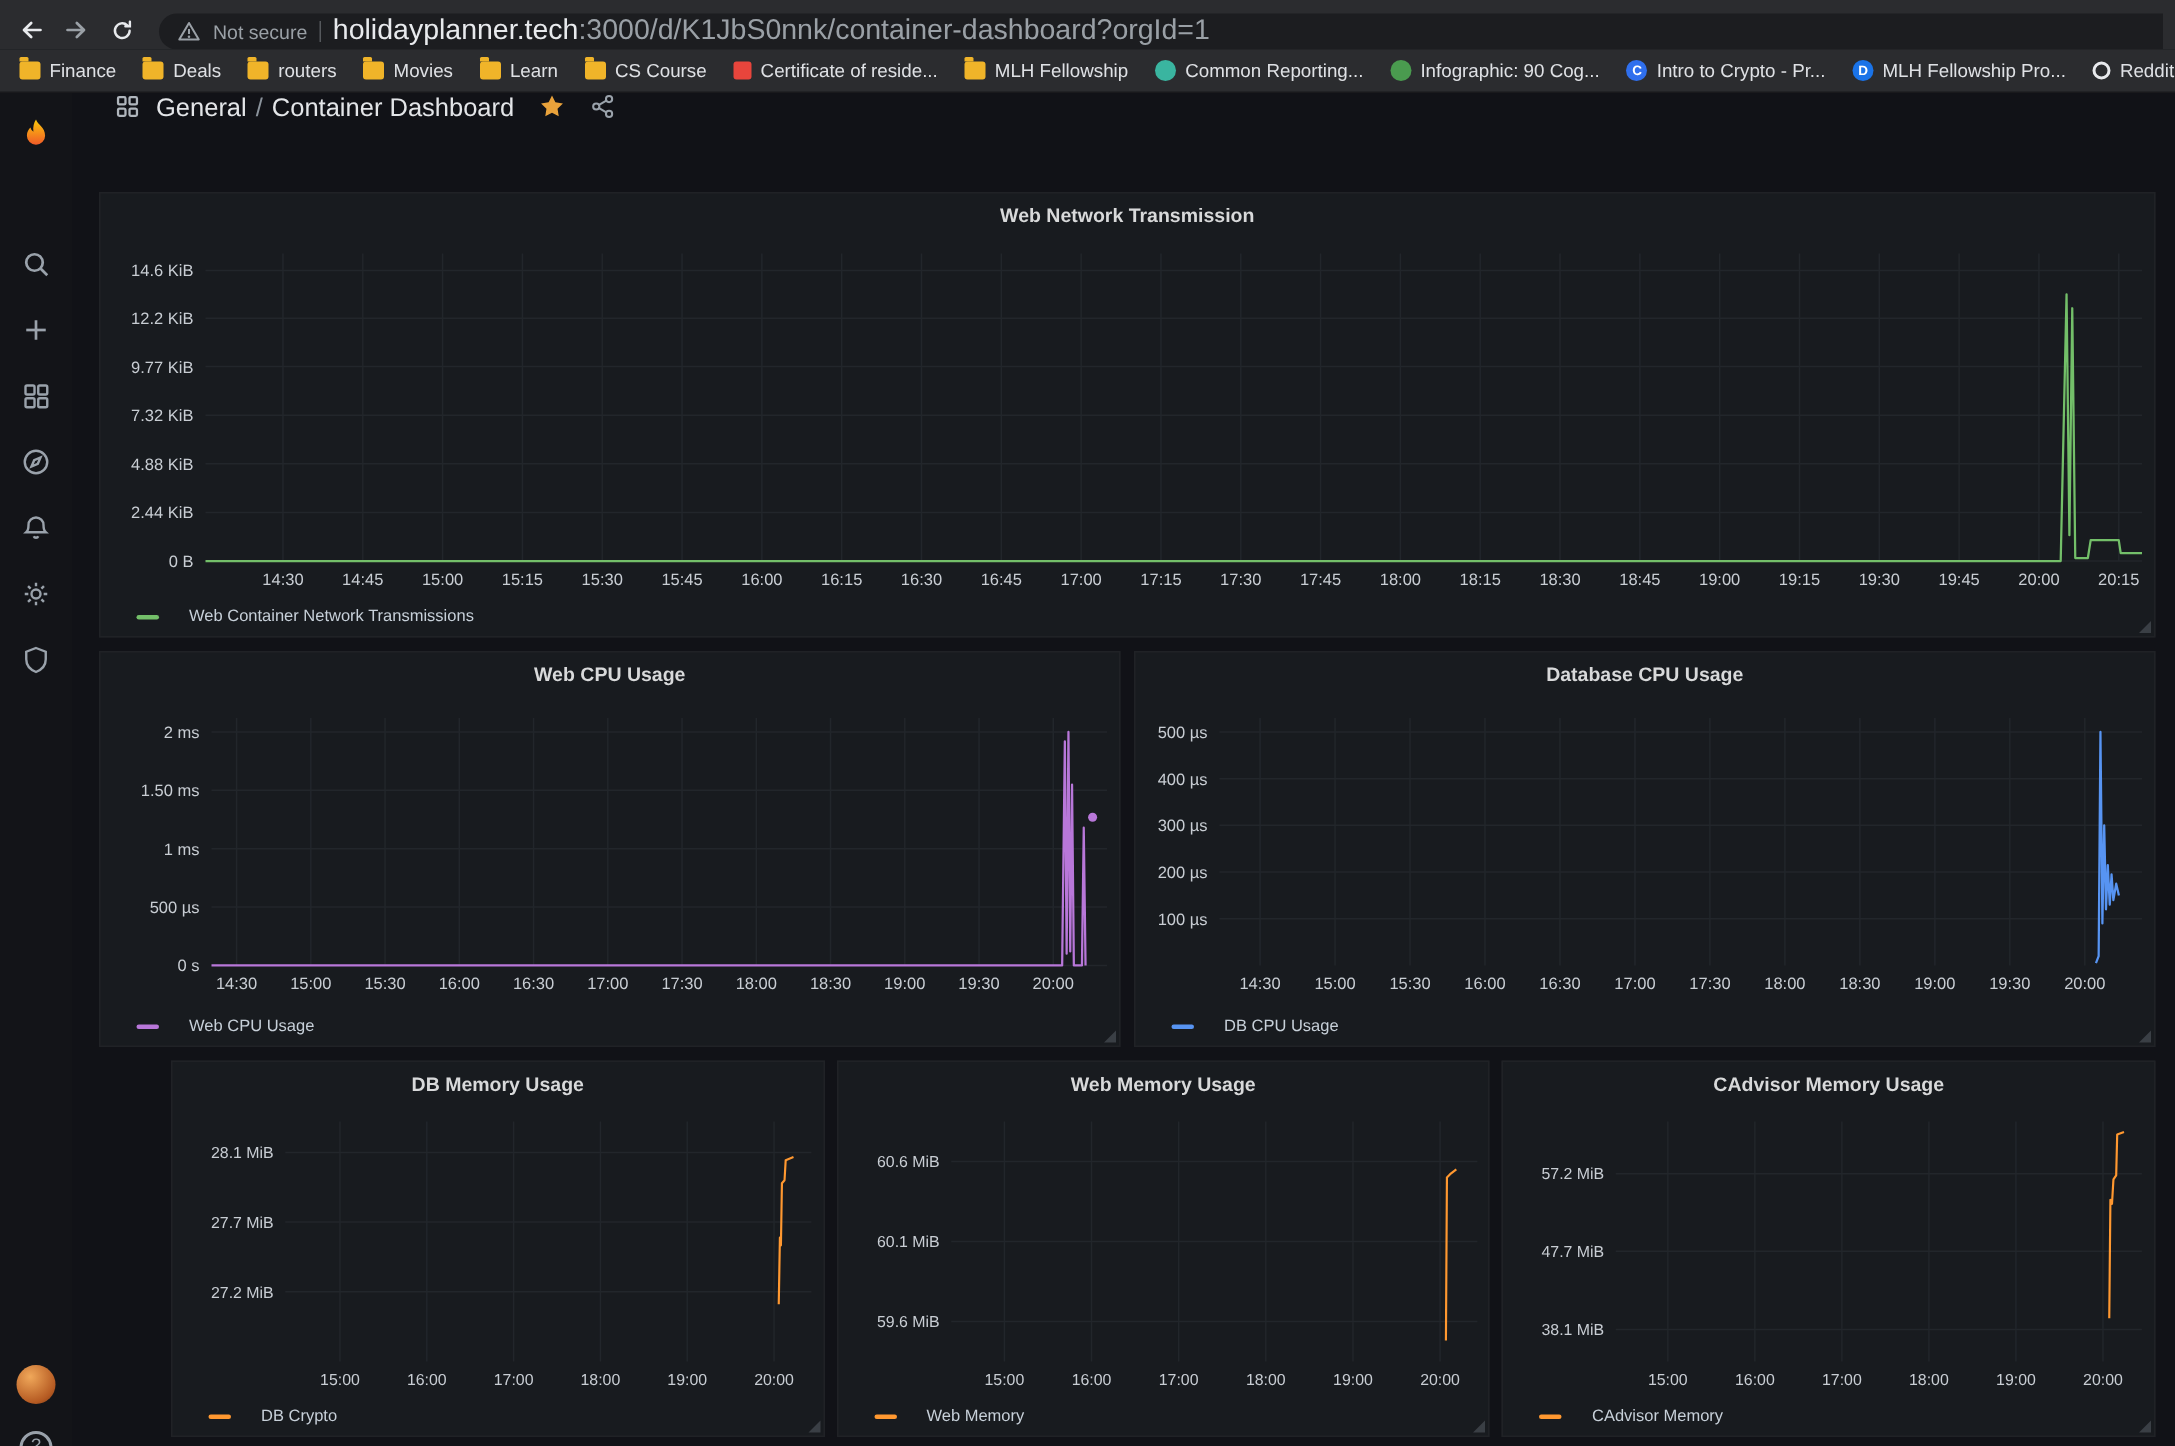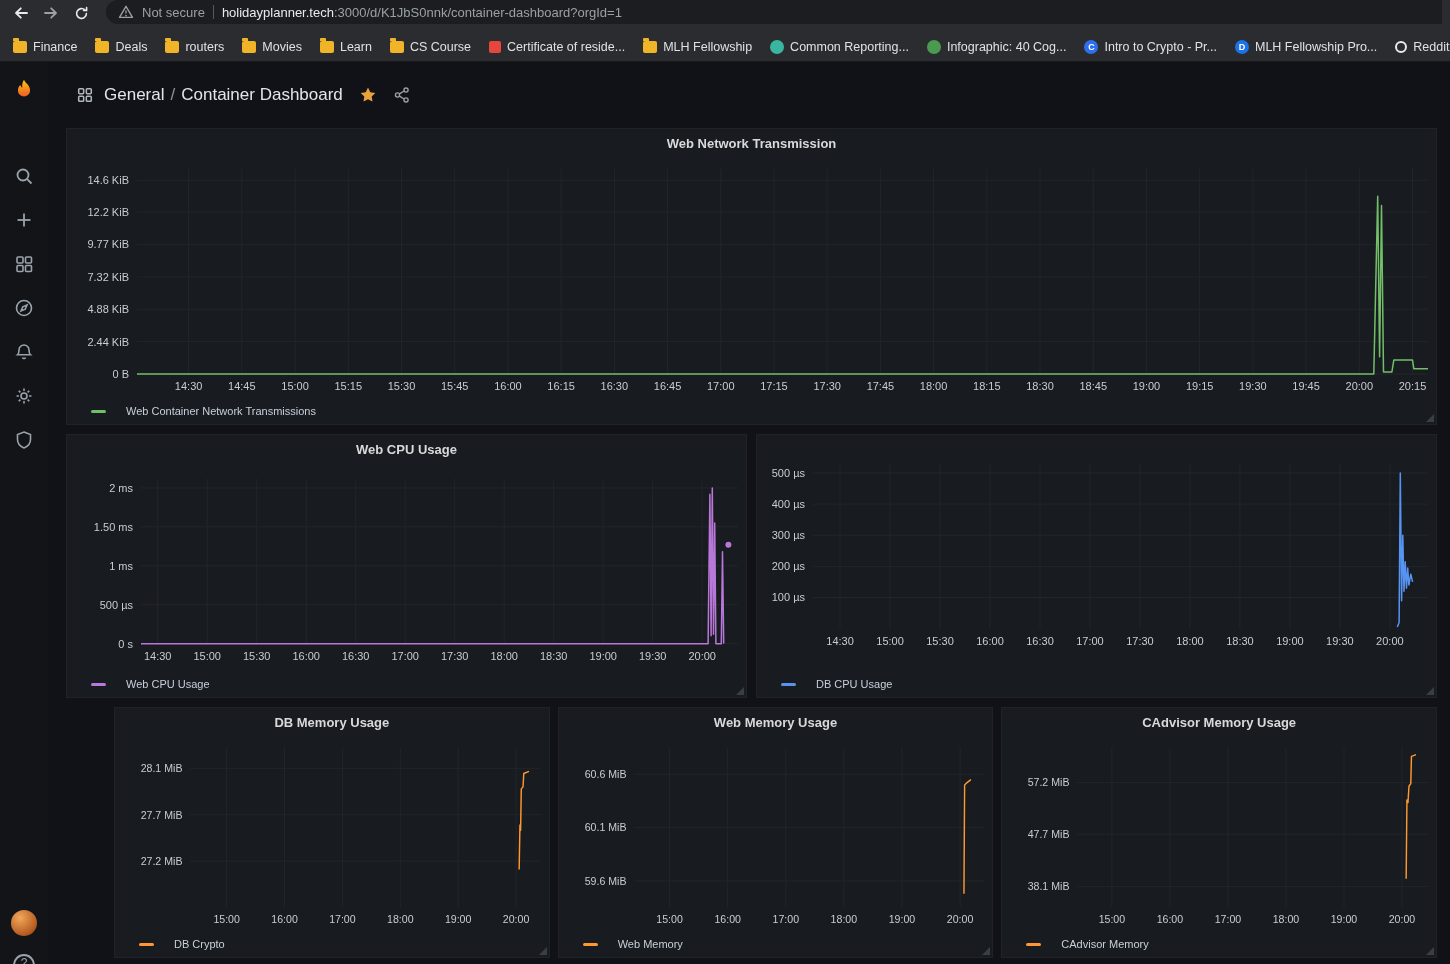--- a/index.html
+++ b/index.html
@@ -1,26 +1,26 @@
 <!DOCTYPE html>
 <html><head>
 <meta charset="utf-8">
 <style>
   * { box-sizing: border-box; }
   html,body { margin:0; padding:0; background:#111217; }
   body { font-family:"Liberation Sans", sans-serif; width:1450px; height:964px; overflow:hidden; }
   .screen { width:1450px; height:964px; display:flex; flex-direction:column; background:#111217; }
 
   
-  .toolbar { height:33px; background:#2b2c2f; display:flex; align-items:flex-start; padding:0 8px; gap:4px; flex:none; }
+  .toolbar { height:33px; background:#2b2c2f; display:flex; align-items:flex-end; padding:0 8px; gap:4px; flex:none; }
   .nav-btn { width:26px; height:26px; border-radius:50%; display:flex; align-items:center; justify-content:center; flex:none; }
   .addr-pill { flex:1; height:24px; margin-left:8px; background:#1c1d20; border-radius:12px 0 0 12px; display:flex; align-items:center; padding:0 12px; gap:8px; overflow:hidden; }
   .addr-sec { color:#9aa0a6; font-size:13px; white-space:nowrap; }
   .addr-div { width:1px; height:14px; background:#55585c; flex:none; }
-  .addr-url { font-size:13px; white-space:nowrap; color:#9aa0a6; }
+  .addr-url { font-size:19px; white-space:nowrap; color:#9aa0a6; }
   .addr-url .host { color:#e8eaed; }
 
   .bookmarks { height:29px; background:#2b2c2f; border-bottom:1px solid #19191c; display:flex; align-items:flex-end; padding:0 4px; overflow:hidden; flex:none; }
   .bookmark { display:flex; align-items:center; gap:6px; padding:0 9px; height:100%; white-space:nowrap; cursor:pointer; }
   .bm-label { color:#dfe1e5; font-size:12.5px; }
   .bm-icon { width:14px; height:12px; border-radius:2px; position:relative; flex:none; display:flex; align-items:center; justify-content:center; color:#fff; font-size:9px; font-weight:bold; }
   .bm-icon.folder::before { content:''; position:absolute; top:-3px; left:0; width:6px; height:3px; background:inherit; border-radius:1px 1px 0 0; }
   .bm-icon.circle { width:14px; height:14px; border-radius:50%; }
   .bm-icon.badge { width:12px; height:12px; border-radius:2px; }
   .bm-icon.ring { width:12px; height:12px; border-radius:50%; background:transparent !important; border:2px solid #e8eaed; }
@@ -30,21 +30,21 @@
   .sidebar { width:48px; flex:none; background:#131418; position:relative; }
   .side-logo { width:48px; height:30px; margin-top:14px; display:flex; align-items:center; justify-content:center; cursor:pointer; }
   .side-icons { margin-top:48px; }
   .side-item { width:48px; height:44px; display:flex; align-items:center; justify-content:center; cursor:pointer; }
   .side-item svg { stroke:#9aa2ab; }
   .side-avatar { position:absolute; bottom:28px; left:11px; width:26px; height:26px; border-radius:50%;
       background:radial-gradient(circle at 35% 30%, #f0a85a, #b55a22 70%, #6e3414); cursor:pointer; }
   .side-help { position:absolute; bottom:-12px; left:13px; width:22px; height:22px; border-radius:50%; border:2px solid #9aa2ab; color:#9aa2ab; font-size:12px; display:flex; align-items:flex-start; justify-content:center; cursor:pointer; }
 
   .main { flex:1; display:flex; flex-direction:column; min-width:0; }
-  .navbar { height:66px; flex:none; display:flex; align-items:center; padding-left:28px; gap:10px; }
+  .navbar { height:66px; flex:none; display:flex; align-items:flex-start; padding-left:28px; gap:10px; }
   .crumb-icon { display:flex; align-items:center; }
   .crumb { font-size:17px; font-weight:500; color:#e3e5e8; }
   .crumb .sep { color:#8b939c; margin:0 6px; font-weight:400; }
   .nav-action { display:flex; align-items:center; margin-left:6px; cursor:pointer; }
 
   .dash { flex:1; padding:0 13px 6px 18px; display:flex; flex-direction:column; gap:9px; min-height:0; }
   .row { display:grid; gap:9px; }
   .row1 { grid-template-columns:1fr; height:297px; }
   .row2 { grid-template-columns:1fr 1fr; height:313px; }
   .row3 { grid-template-columns:1fr 1fr 1fr; gap:8px; height:258px;padding-left:48px; }
@@ -126,21 +126,21 @@
       <div class="bookmark">
         <span class="bm-icon folder" style="background: rgb(240, 180, 41);"></span>
         <span class="bm-label">MLH Fellowship</span>
       </div>
       <div class="bookmark">
         <span class="bm-icon circle" style="background: rgb(58, 181, 160);"></span>
         <span class="bm-label">Common Reporting...</span>
       </div>
       <div class="bookmark">
         <span class="bm-icon circle" style="background: rgb(74, 155, 79);"></span>
-        <span class="bm-label">Infographic: 40 Cog...</span>
+        <span class="bm-label">Infographic: 90 Cog...</span>
       </div>
       <div class="bookmark">
         <span class="bm-icon circle" style="background: rgb(47, 111, 237);">C</span>
         <span class="bm-label">Intro to Crypto - Pr...</span>
       </div>
       <div class="bookmark">
         <span class="bm-icon circle" style="background: rgb(26, 115, 232);">D</span>
         <span class="bm-label">MLH Fellowship Pro...</span>
       </div>
       <div class="bookmark">
@@ -360,20 +360,21 @@
                 <polyline points="74.0,175.0 641.1,175.0 642.9,25.6 644.1,167.2 645.3,19.3 646.5,165.7 647.7,54.4 648.9,175.0 654.3,175.0 655.5,83.2 656.7,175.0" fill="none" stroke="#b877d9" stroke-width="1.5" stroke-linejoin="round"></polyline>
                 <circle cx="661.4" cy="76.2" r="3" fill="#b877d9"></circle>
               </svg>
             <div class="legend">
               <span class="legend-dash" style="background: rgb(184, 119, 217);"></span>
               <span class="legend-label">Web CPU Usage</span>
             </div>
             <span class="resize-handle"></span>
           </div>
           <div class="panel">
+            <div class="panel-title">Database CPU Usage</div>
             <svg class="chart" viewBox="0 0 679 199">
                 <line x1="83.06" y1="10" x2="83.06" y2="175" class="grid"></line>
                 <text x="83.06" y="191" text-anchor="middle" class="tick">14:30</text>
                 <line x1="133.04272727272726" y1="10" x2="133.04272727272726" y2="175" class="grid"></line>
                 <text x="133.04272727272726" y="191" text-anchor="middle" class="tick">15:00</text>
                 <line x1="183.02545454545452" y1="10" x2="183.02545454545452" y2="175" class="grid"></line>
                 <text x="183.02545454545452" y="191" text-anchor="middle" class="tick">15:30</text>
                 <line x1="233.00818181818178" y1="10" x2="233.00818181818178" y2="175" class="grid"></line>
                 <text x="233.00818181818178" y="191" text-anchor="middle" class="tick">16:00</text>
                 <line x1="282.99090909090904" y1="10" x2="282.99090909090904" y2="175" class="grid"></line>

